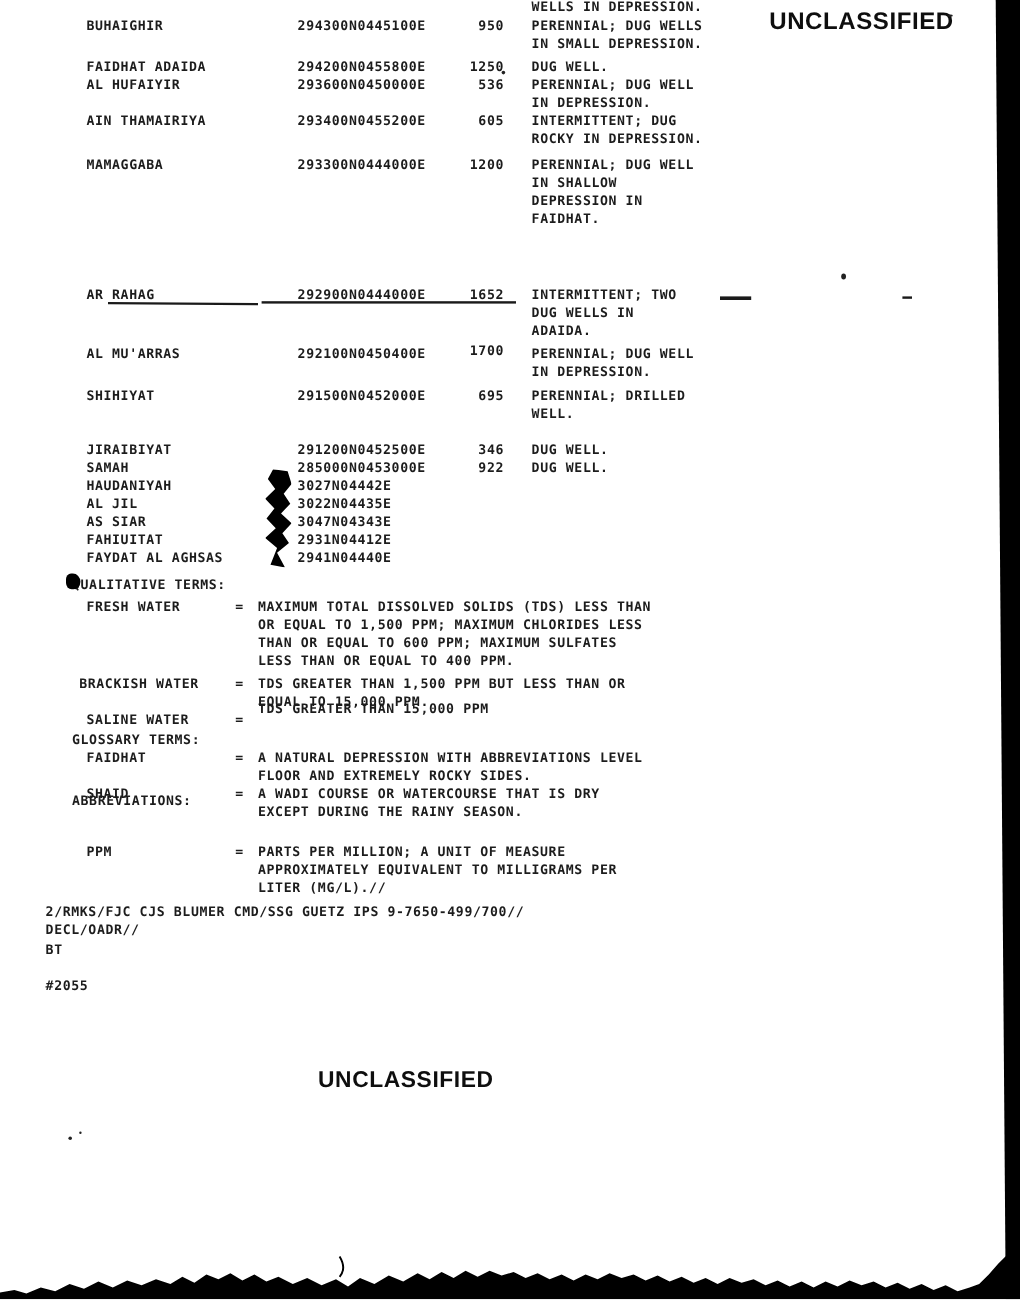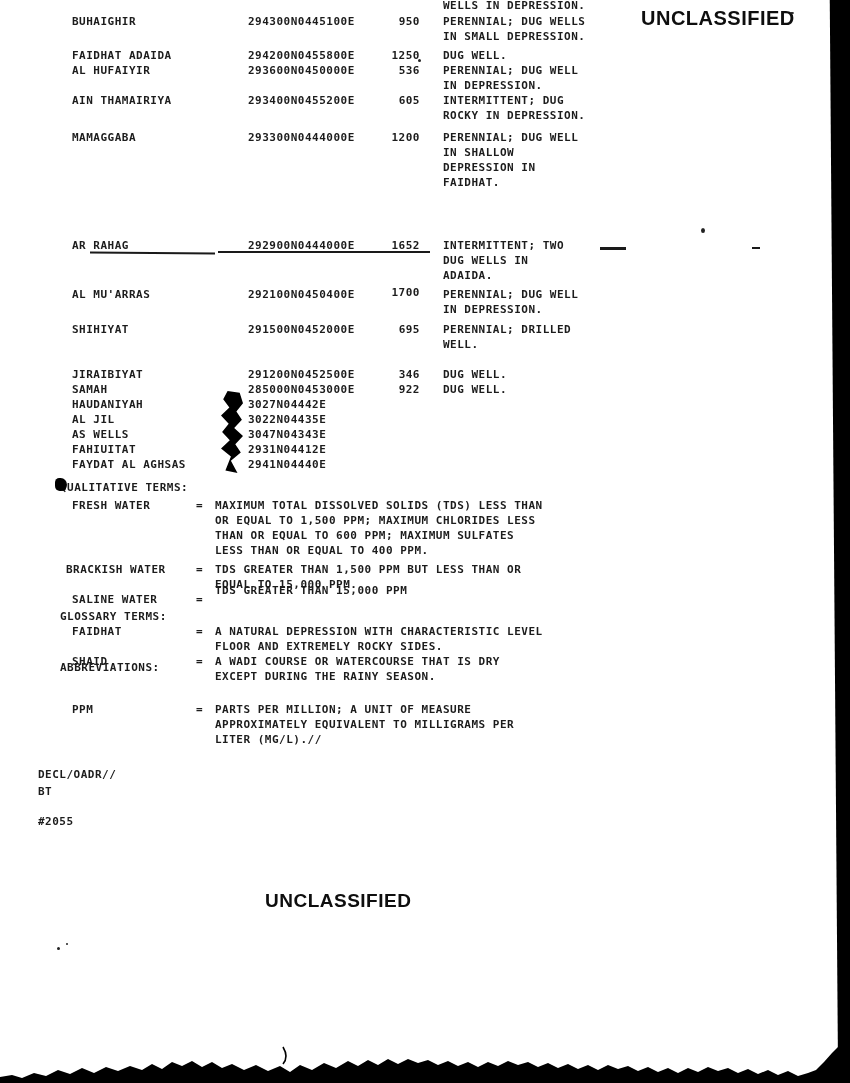--- a/index.html
+++ b/index.html
@@ -123,21 +123,21 @@
   </div>
   <div class="well-row">
     <span class="c-name" style="top:397px">HAUDANIYAH</span>
     <span class="c-coord" style="top:397px">3027N04442E</span>
   </div>
   <div class="well-row">
     <span class="c-name" style="top:412px">AL JIL</span>
     <span class="c-coord" style="top:412px">3022N04435E</span>
   </div>
   <div class="well-row">
-    <span class="c-name" style="top:427px">AS WELLS</span>
+    <span class="c-name" style="top:427px">AS SIAR</span>
     <span class="c-coord" style="top:427px">3047N04343E</span>
   </div>
   <div class="well-row">
     <span class="c-name" style="top:442px">FAHIUITAT</span>
     <span class="c-coord" style="top:442px">2931N04412E</span>
   </div>
   <div class="well-row">
     <span class="c-name" style="top:457px">FAYDAT AL AGHSAS</span>
     <span class="c-coord" style="top:457px">2941N04440E</span>
   </div>
@@ -160,39 +160,40 @@
   <div class="def-row">
     <span class="d-term" style="top:592px">SALINE WATER</span>
     <span class="d-eq" style="top:592px">=</span>
     <span class="d-def" style="top:583px">TDS GREATER THAN 15,000 PPM</span>
   </div>
 
   <div class="abs sec-heading" style="top:609px;">GLOSSARY TERMS:</div>
   <div class="def-row">
     <span class="d-term" style="top:624px">FAIDHAT</span>
     <span class="d-eq" style="top:624px">=</span>
-    <span class="d-def" style="top:624px">A NATURAL DEPRESSION WITH CHARACTERISTIC LEVEL
+    <span class="d-def" style="top:624px">A NATURAL DEPRESSION WITH ABBREVIATIONS LEVEL
 FLOOR AND EXTREMELY ROCKY SIDES.</span>
   </div>
   <div class="def-row">
     <span class="d-term" style="top:654px">SHAID</span>
     <span class="d-eq" style="top:654px">=</span>
     <span class="d-def" style="top:654px">A WADI COURSE OR WATERCOURSE THAT IS DRY
 EXCEPT DURING THE RAINY SEASON.</span>
   </div>
 
   <div class="abs sec-heading" style="top:660px;">ABBREVIATIONS:</div>
   <div class="def-row">
     <span class="d-term" style="top:702px">PPM</span>
     <span class="d-eq" style="top:702px">=</span>
     <span class="d-def" style="top:702px">PARTS PER MILLION; A UNIT OF MEASURE
 APPROXIMATELY EQUIVALENT TO MILLIGRAMS PER
 LITER (MG/L).//</span>
   </div>
 
+  <div class="abs footer-line" style="top:752px;">2/RMKS/FJC CJS BLUMER CMD/SSG GUETZ IPS 9-7650-499/700//</div>
   <div class="abs footer-line" style="top:767px;">DECL/OADR//</div>
   <div class="abs footer-line" style="top:784px;">BT</div>
   <div class="abs footer-line" style="top:814px;">#2055</div>
 
   <div class="abs ink-blot"></div>
   <div class="abs blot-q"></div>
 
   <div class="abs smudge" style="left:90px; top:252px; width:125px; height:2px; transform:rotate(.4deg);"></div>
   <div class="abs smudge" style="left:218px; top:251px; width:212px; height:2px;"></div>
   <div class="abs smudge" style="left:600px; top:247px; width:26px; height:3px;"></div>

